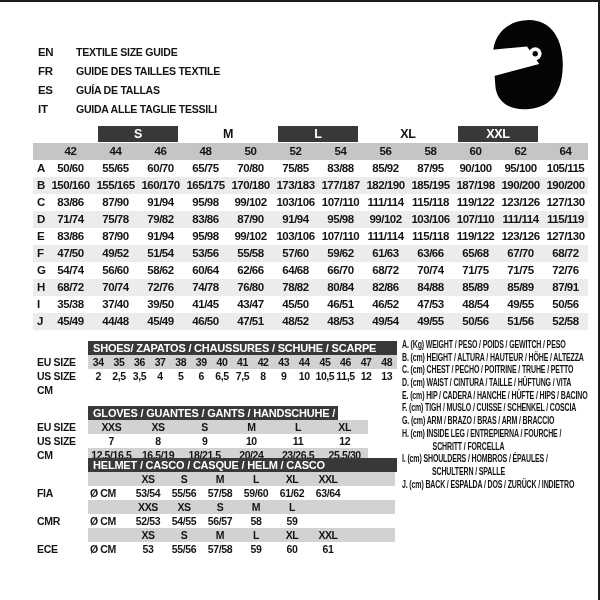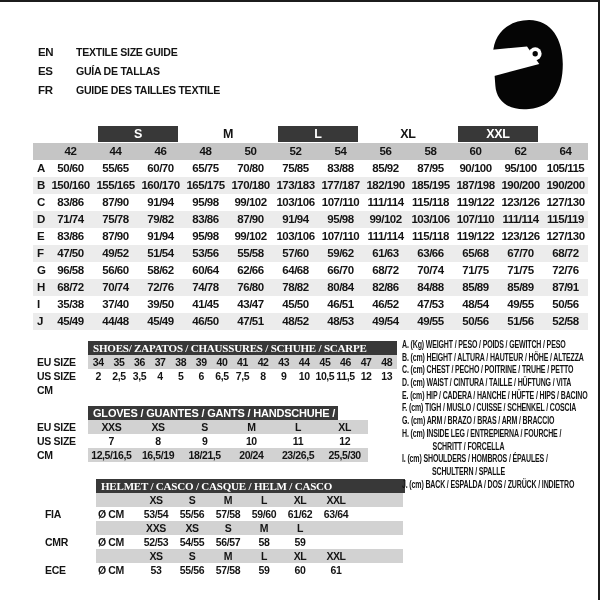--- a/index.html
+++ b/index.html
@@ -24,21 +24,21 @@
   .size-cols{height:17px;background:var(--header-gray,#c5c5c5);}
   .st-row{height:17px;}
   .st-row.alt{background:var(--alt-row,#ececec);}
   .cell{font-size:11.5px;font-weight:bold;text-align:center;line-height:17px;letter-spacing:-0.5px;white-space:nowrap;}
   .lbl{text-align:left;padding-left:4px;}
   
   .bt{position:absolute;left:33px;}
   .bt-bar{background:var(--dark-bar,#383838);color:#fff;font-size:11px;font-weight:bold;
           height:14px;line-height:14px;padding-left:5px;letter-spacing:-0.2px;
           margin-left:55px;white-space:nowrap;overflow:hidden;}
-  .bt-bar.w-shoes{width:304px;font-family:Liberation Serif, serif;}
+  .bt-bar.w-shoes{width:304px;}
   .bt-bar.w-gloves{width:245px;}
   .bt-row{position:relative;height:14px;}
   .bt-label{position:absolute;left:4px;top:0;line-height:15.5px;font-size:10.5px;font-weight:bold;letter-spacing:-0.3px;white-space:nowrap;}
   .bt-content{position:absolute;left:55px;top:0;height:100%;display:grid;align-items:center;}
   .bt-content.gray{background:var(--band-gray,#d2d2d2);}
   .bt-content .cell{line-height:15.5px;font-size:10.5px;letter-spacing:-0.4px;}
   .shoes-grid{width:309px;grid-template-columns:repeat(15,1fr);}
   .gloves-grid{width:280px;grid-template-columns:repeat(6,1fr);}
   .helmet-grid{width:307px;grid-template-columns:42px repeat(6,36px);}
   .helmet-grid .unit{text-align:left;padding-left:2px;}
@@ -51,26 +51,30 @@
 <body>
 
 <div class="canvas" style="--dark-bar: #383838; --header-gray: #c5c5c5; --alt-row: #ececec; --band-gray: #d2d2d2;">
 
   <div class="lang-block">
       <div class="lang-row">
         <span class="lang-code">EN</span>
         <span class="lang-text">TEXTILE SIZE GUIDE</span>
       </div>
       <div class="lang-row">
+        <span class="lang-code">FR</span>
+        <span class="lang-text">GUIDE DES TAILLES TEXTILE</span>
+      </div>
+      <div class="lang-row">
         <span class="lang-code">ES</span>
         <span class="lang-text">GUÍA DE TALLAS</span>
       </div>
       <div class="lang-row">
-        <span class="lang-code">FR</span>
-        <span class="lang-text">GUIDE DES TAILLES TEXTILE</span>
+        <span class="lang-code">IT</span>
+        <span class="lang-text">GUIDA ALLE TAGLIE TESSILI</span>
       </div>
     </div>
 
   <svg class="helmet-logo" viewBox="0 0 78 90" aria-hidden="true">
     <path d="M42 1 C64 1 75 20 75 44 C75 70 65 86 42 88 C23 90 10 81 9 65 L7 38 C5 16 21 1 42 1 Z" fill="#050505"></path>
     <polygon points="6,30 40,27 52,44 7,56" fill="#ffffff"></polygon>
     <circle cx="48" cy="34" r="6.3" fill="#ffffff"></circle>
     <circle cx="48" cy="34" r="2.6" fill="#050505"></circle>
   </svg>
 
@@ -183,21 +187,21 @@
           <div class="cell">57/60</div>
           <div class="cell">59/62</div>
           <div class="cell">61/63</div>
           <div class="cell">63/66</div>
           <div class="cell">65/68</div>
           <div class="cell">67/70</div>
           <div class="cell">68/72</div>
         </div>
         <div class="st-row grid13">
           <div class="cell lbl">G</div>
-          <div class="cell">96/58</div>
+          <div class="cell">54/74</div>
           <div class="cell">56/60</div>
           <div class="cell">58/62</div>
           <div class="cell">60/64</div>
           <div class="cell">62/66</div>
           <div class="cell">64/68</div>
           <div class="cell">66/70</div>
           <div class="cell">68/72</div>
           <div class="cell">70/74</div>
           <div class="cell">71/75</div>
           <div class="cell">71/75</div>
@@ -332,21 +336,21 @@
             <div class="cell">16,5/19</div>
             <div class="cell">18/21,5</div>
             <div class="cell">20/24</div>
             <div class="cell">23/26,5</div>
             <div class="cell">25,5/30</div>
           </div>
         </div>
       </div>
   </div>
 
-  <div class="bt" style="top:477px;margin-left:8px;">
+  <div class="bt" style="top:456px;">
     <div class="bt-bar w-shoes">HELMET / CASCO / CASQUE / HELM / CASCO</div>
     <div id="helmet-rows">
         <div class="bt-row">
           <div class="bt-label"></div>
           <div class="bt-content helmet-grid gray">
             <div class="cell unit"></div>
             <div class="cell">XS</div>
             <div class="cell">S</div>
             <div class="cell">M</div>
             <div class="cell">L</div>

